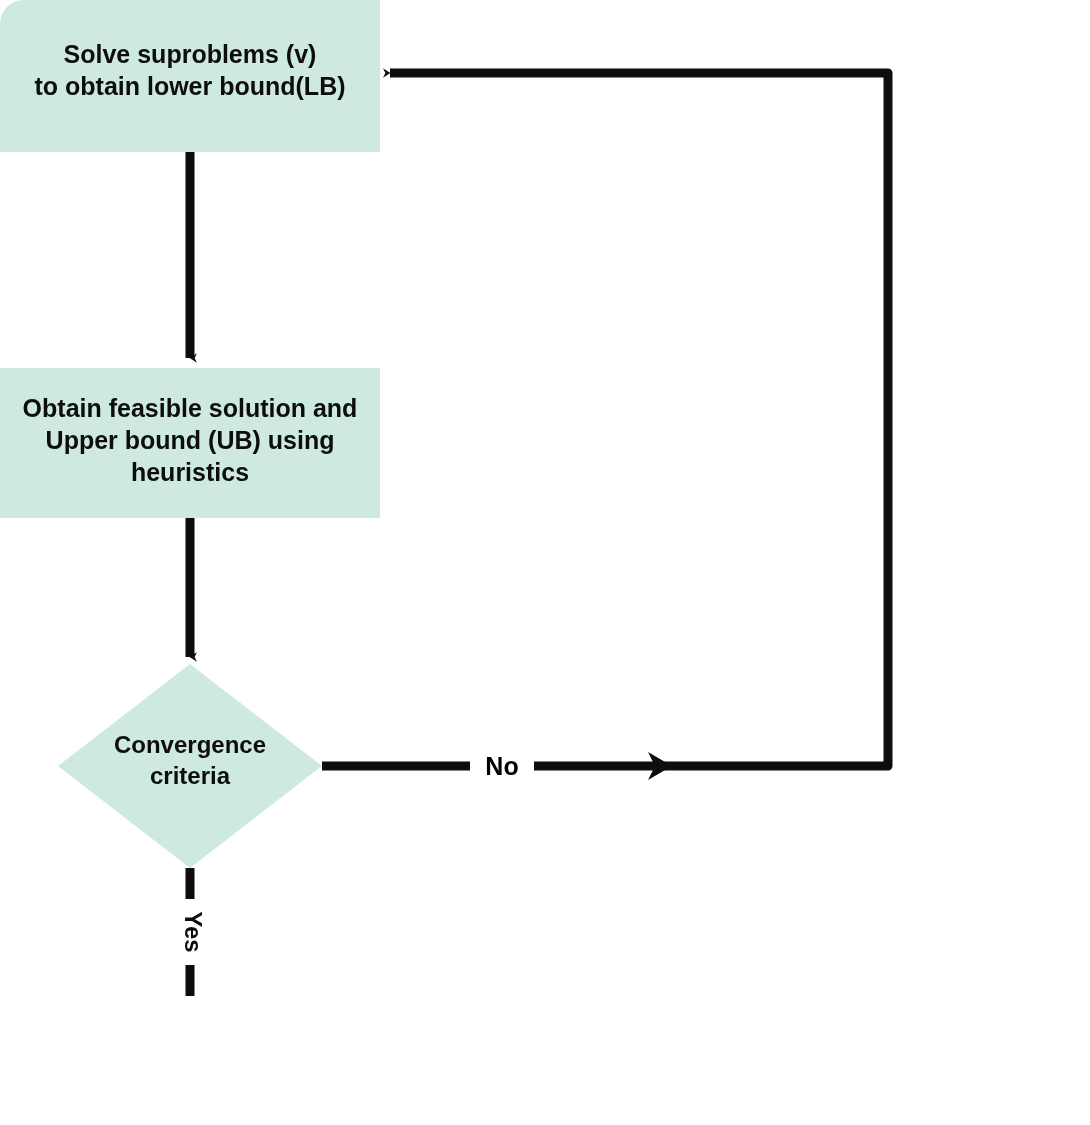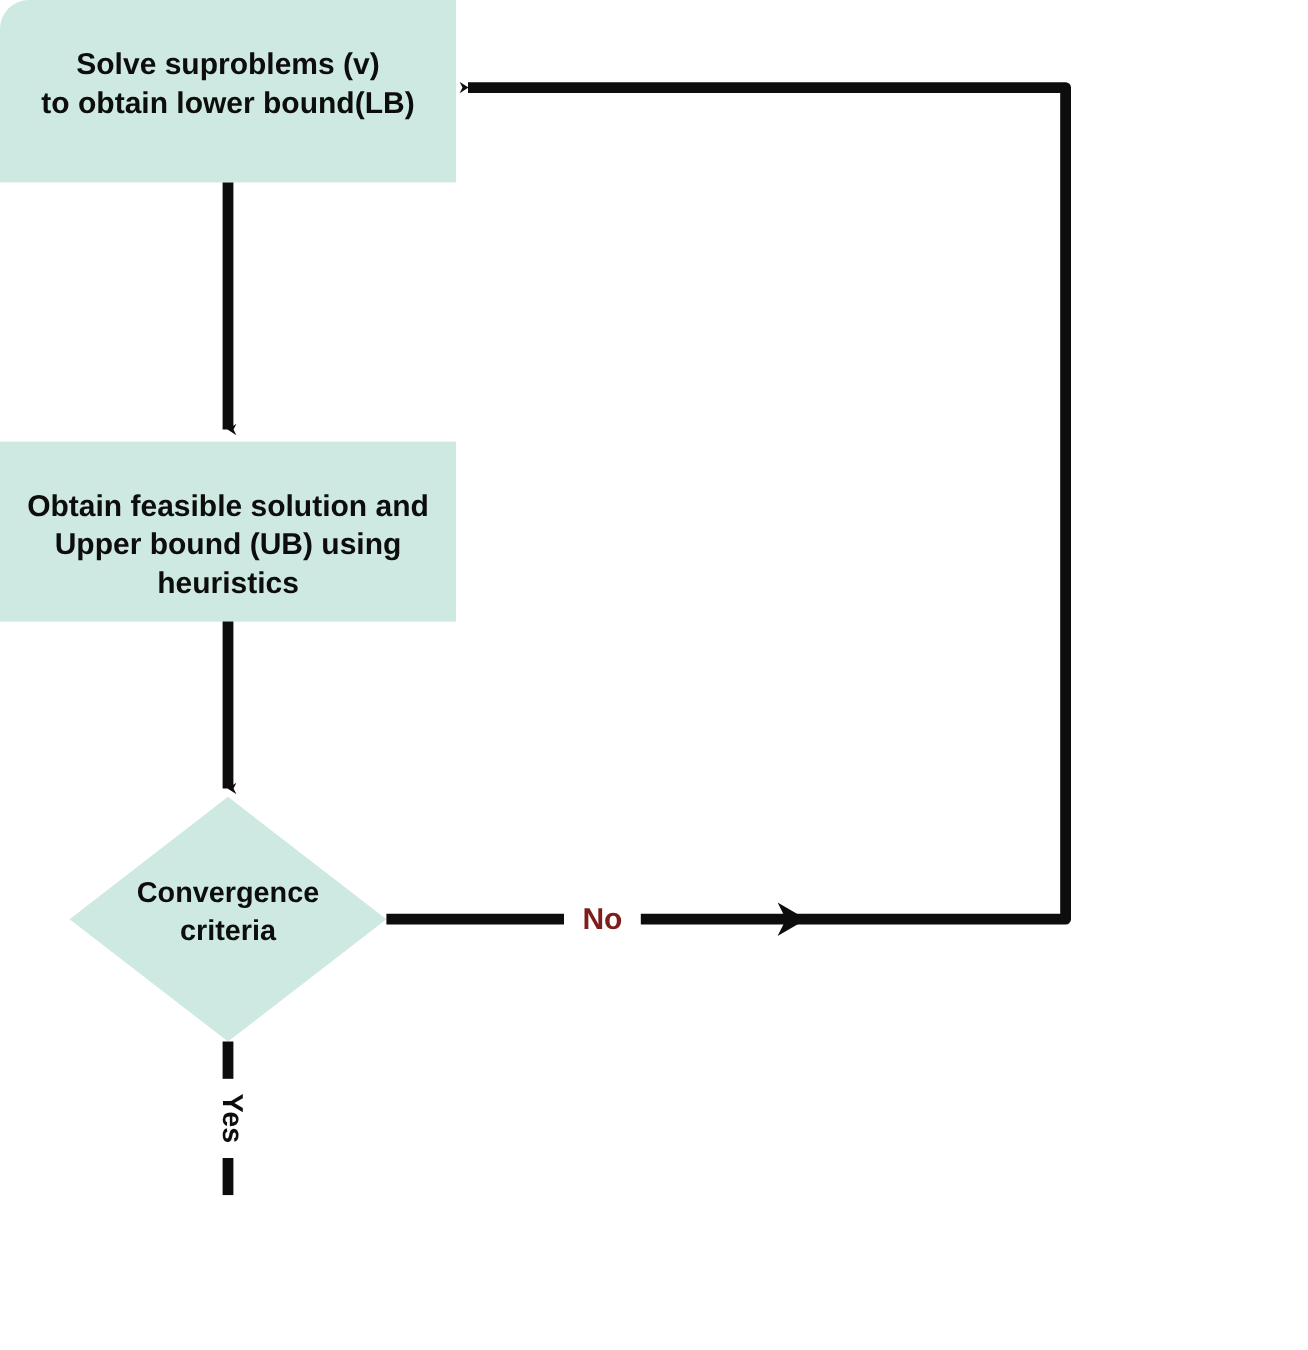--- a/index.html
+++ b/index.html
@@ -39,21 +39,20 @@
     left: 0px;
     top: 38px;
     width: 380px;
     font-size: 25px;
   }
   #label-obtain {
     left: 0px;
     top: 392px;
     width: 380px;
     font-size: 25px;
-    margin-top: 14px;
   }
   #label-convergence {
     left: 58px;
     top: 730px;
     width: 264px;
     font-size: 24px;
   }
   #label-stop {
     left: 93px;
     top: 1058px;
@@ -61,21 +60,21 @@
     font-size: 25px;
   }
   #label-no {
     position: absolute;
     left: 470px;
     top: 752px;
     width: 64px;
     text-align: center;
     font-size: 25px;
     font-weight: bold;
-    color: #7f1d1d;
+    color: #000000;
     background: #ffffff;
     font-family: "Liberation Sans", sans-serif;
   }
   #label-yes {
     position: absolute;
     left: 160px;
     top: 918px;
     width: 66px;
     text-align: center;
     font-size: 24px;

